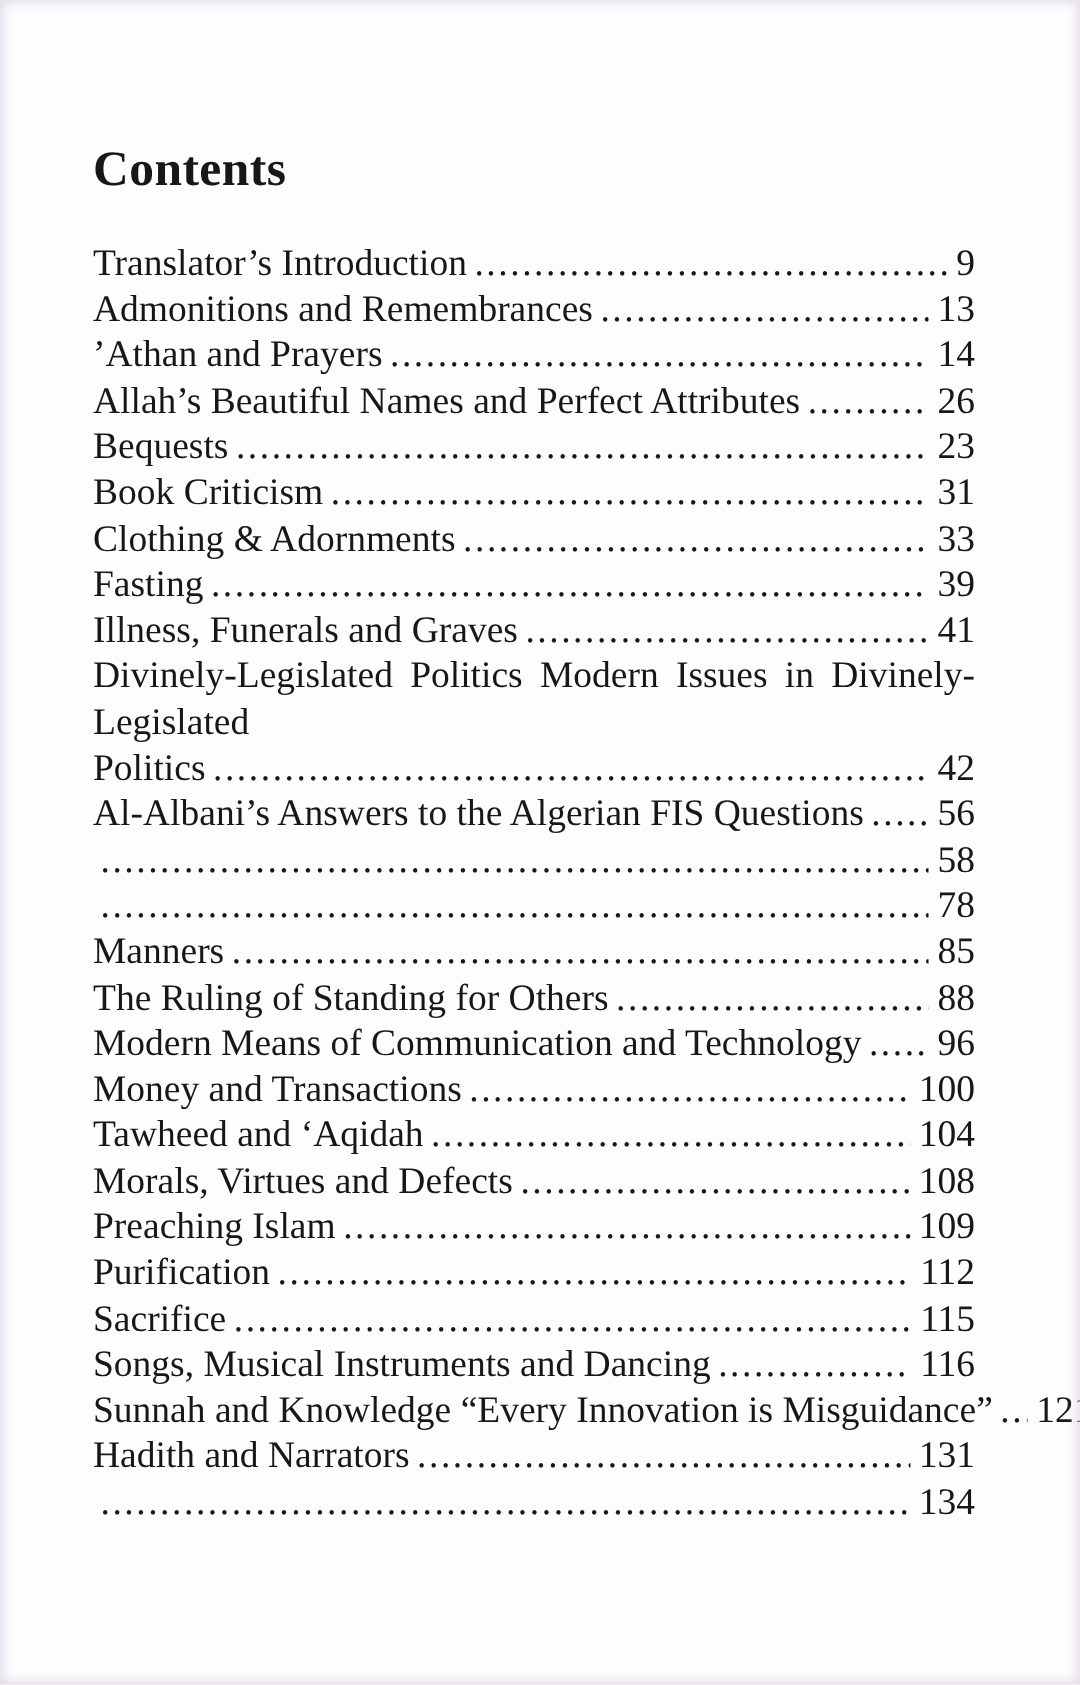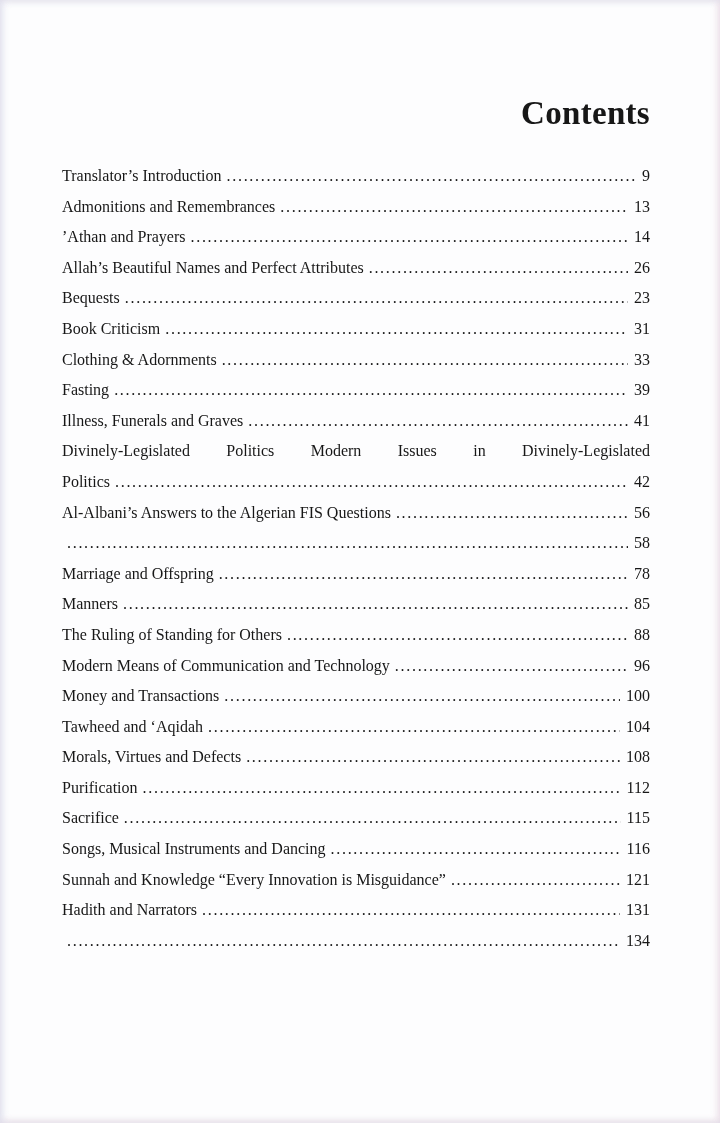--- a/index.html
+++ b/index.html
@@ -31,26 +31,26 @@
     position: absolute;
     inset: 0;
     padding: 93px 70px 0 62px;
     box-sizing: border-box;
   }
   .title {
     margin: 0;
     font-size: 33px;
     line-height: 40px;
     font-weight: bold;
-    text-align: right;
+    text-align: left;
     letter-spacing: 0.3px;
   }
   .toc {
     margin-top: 28px;
-    font-size: 16px;
+    font-size: 25px;
     line-height: 30.6px;
   }
   .toc-entry { }
   .toc-line1 {
     text-align: justify;
     text-align-last: justify;
     white-space: normal;
     word-spacing: 2px;
   }
   .toc-row {
@@ -163,21 +163,20 @@
         </div>
       </div>
       <div class="toc-entry">
         <div class="toc-row">
           <span class="toc-dots"></span>
           <span class="toc-page">58</span>
         </div>
       </div>
       <div class="toc-entry">
         <div class="toc-row">
-          <span class="toc-title">Marriage and Offspring</span>
           <span class="toc-dots"></span>
           <span class="toc-page">78</span>
         </div>
       </div>
       <div class="toc-entry">
         <div class="toc-row">
           <span class="toc-title">Manners</span>
           <span class="toc-dots"></span>
           <span class="toc-page">85</span>
         </div>
@@ -208,20 +207,27 @@
           <span class="toc-title">Tawheed and ‘Aqidah</span>
           <span class="toc-dots"></span>
           <span class="toc-page">104</span>
         </div>
       </div>
       <div class="toc-entry">
         <div class="toc-row">
           <span class="toc-title">Morals, Virtues and Defects</span>
           <span class="toc-dots"></span>
           <span class="toc-page">108</span>
+        </div>
+      </div>
+      <div class="toc-entry">
+        <div class="toc-row">
+          <span class="toc-title">Preaching Islam</span>
+          <span class="toc-dots"></span>
+          <span class="toc-page">109</span>
         </div>
       </div>
       <div class="toc-entry">
         <div class="toc-row">
           <span class="toc-title">Purification</span>
           <span class="toc-dots"></span>
           <span class="toc-page">112</span>
         </div>
       </div>
       <div class="toc-entry">

